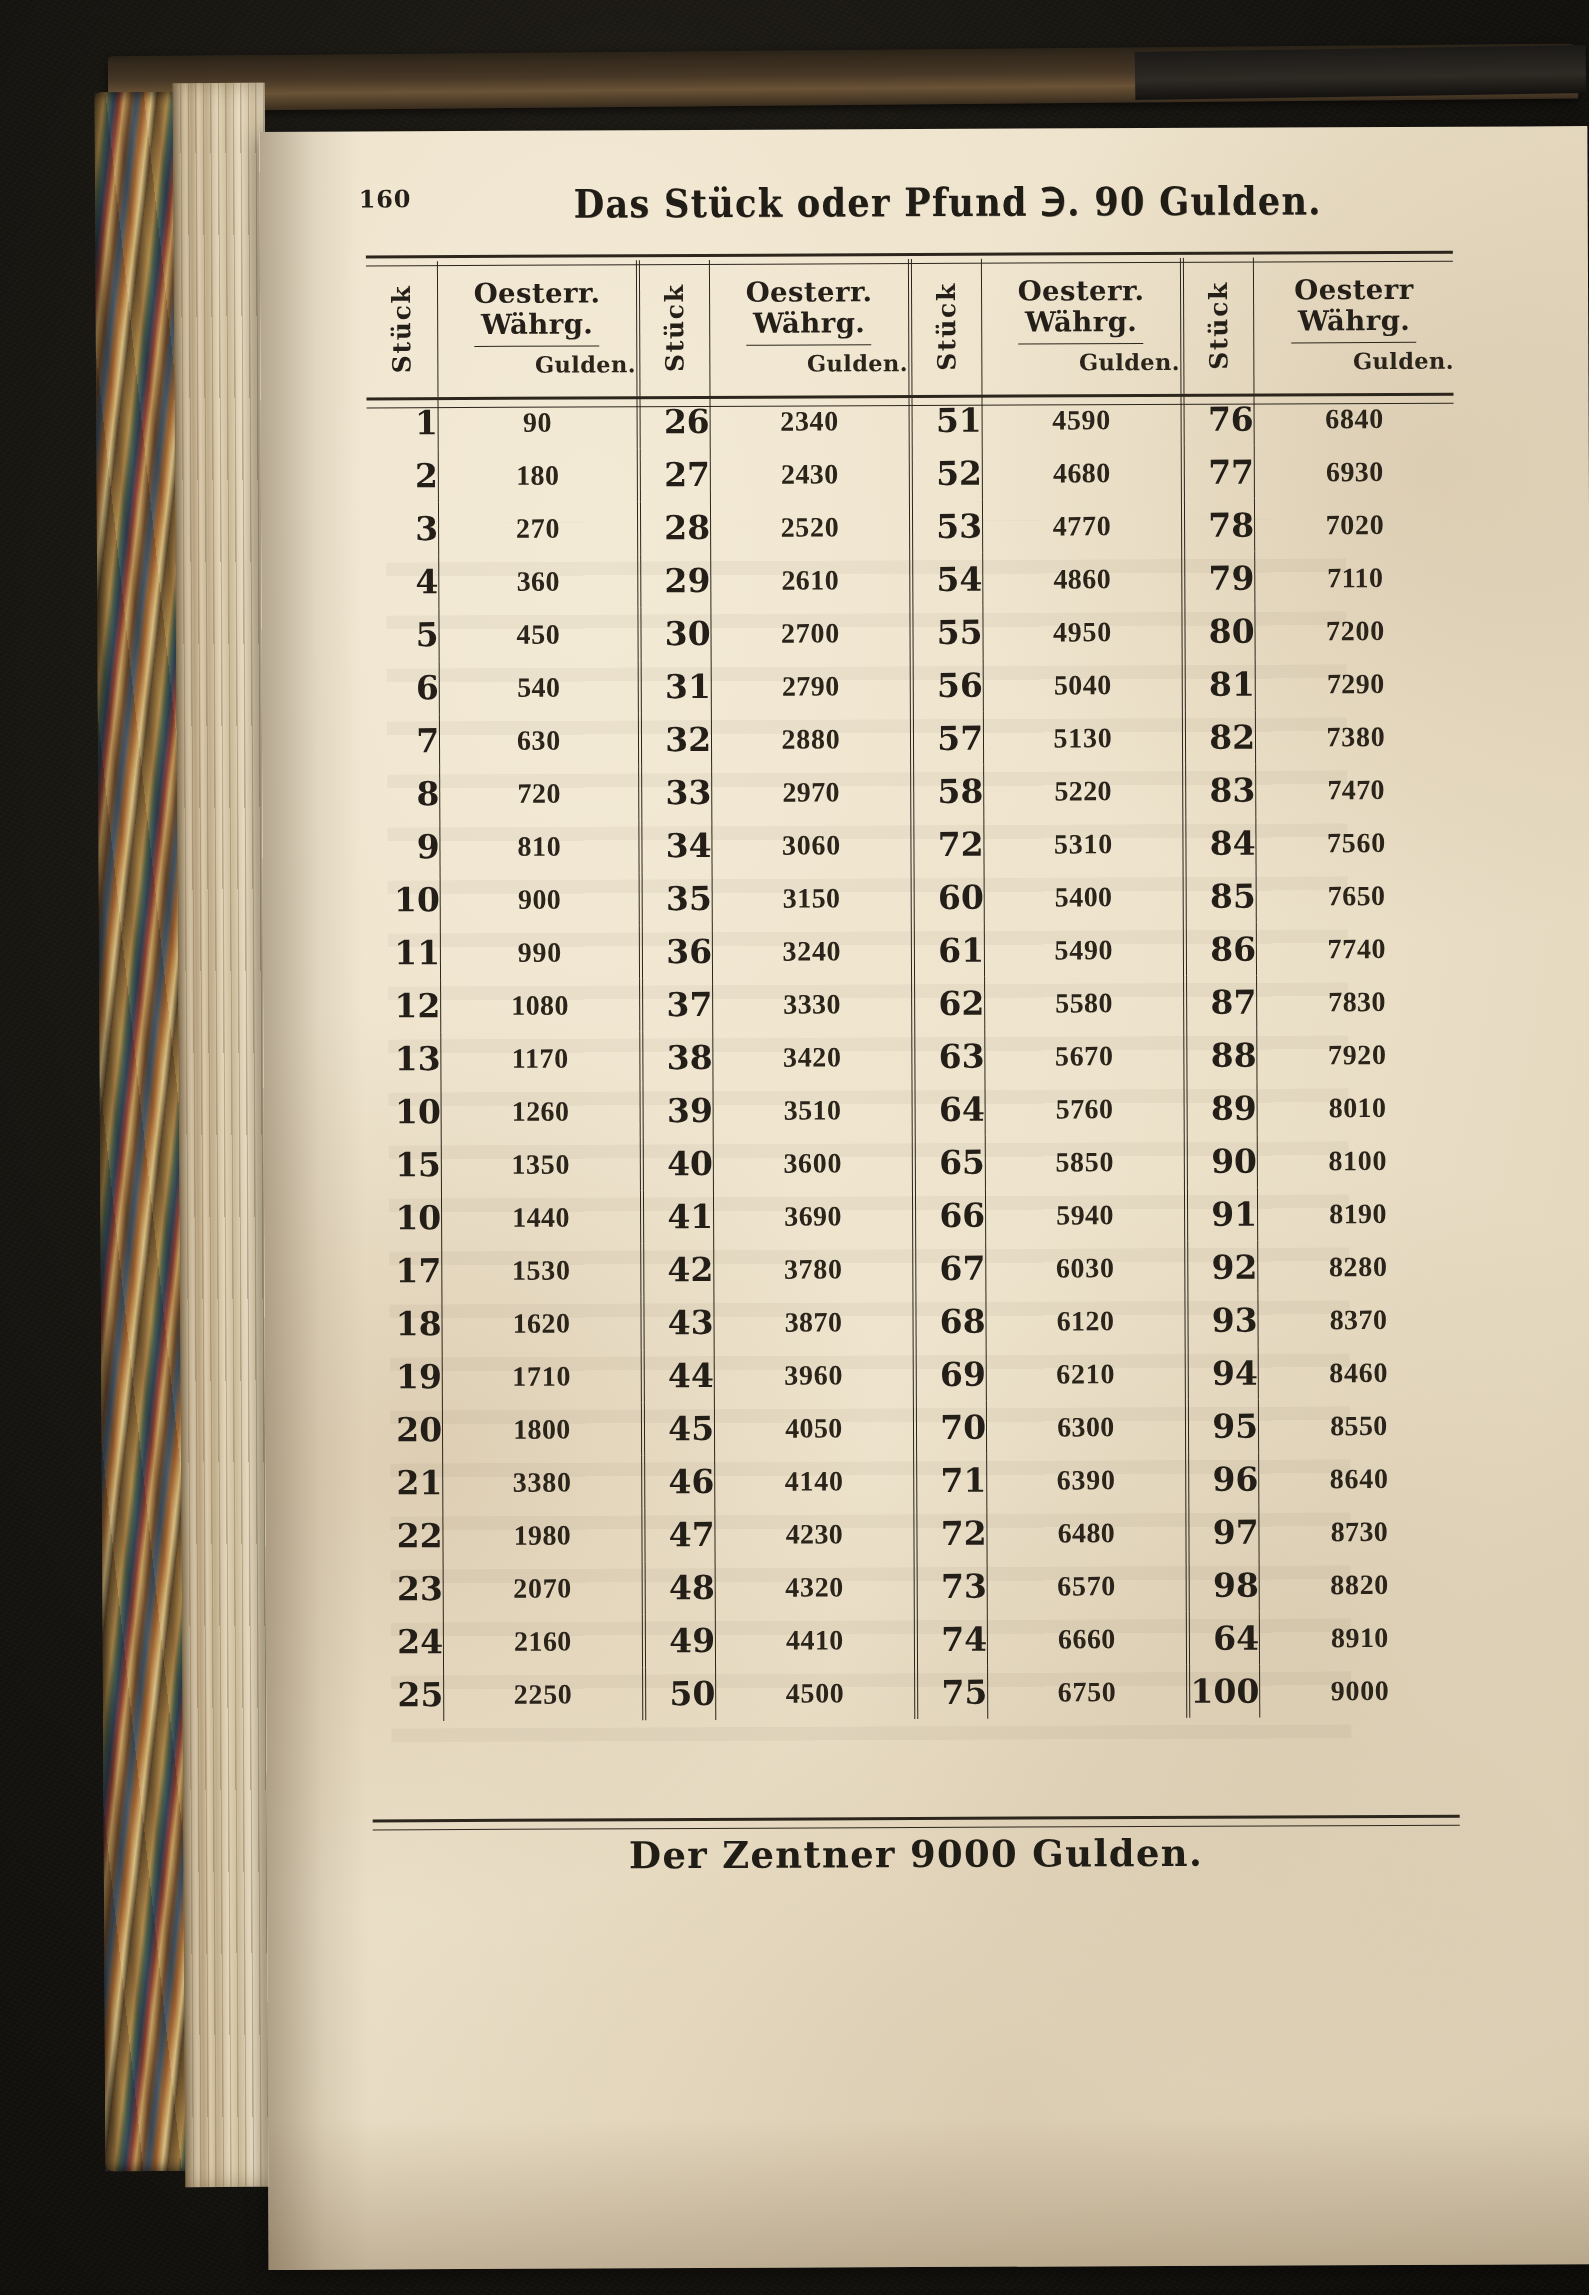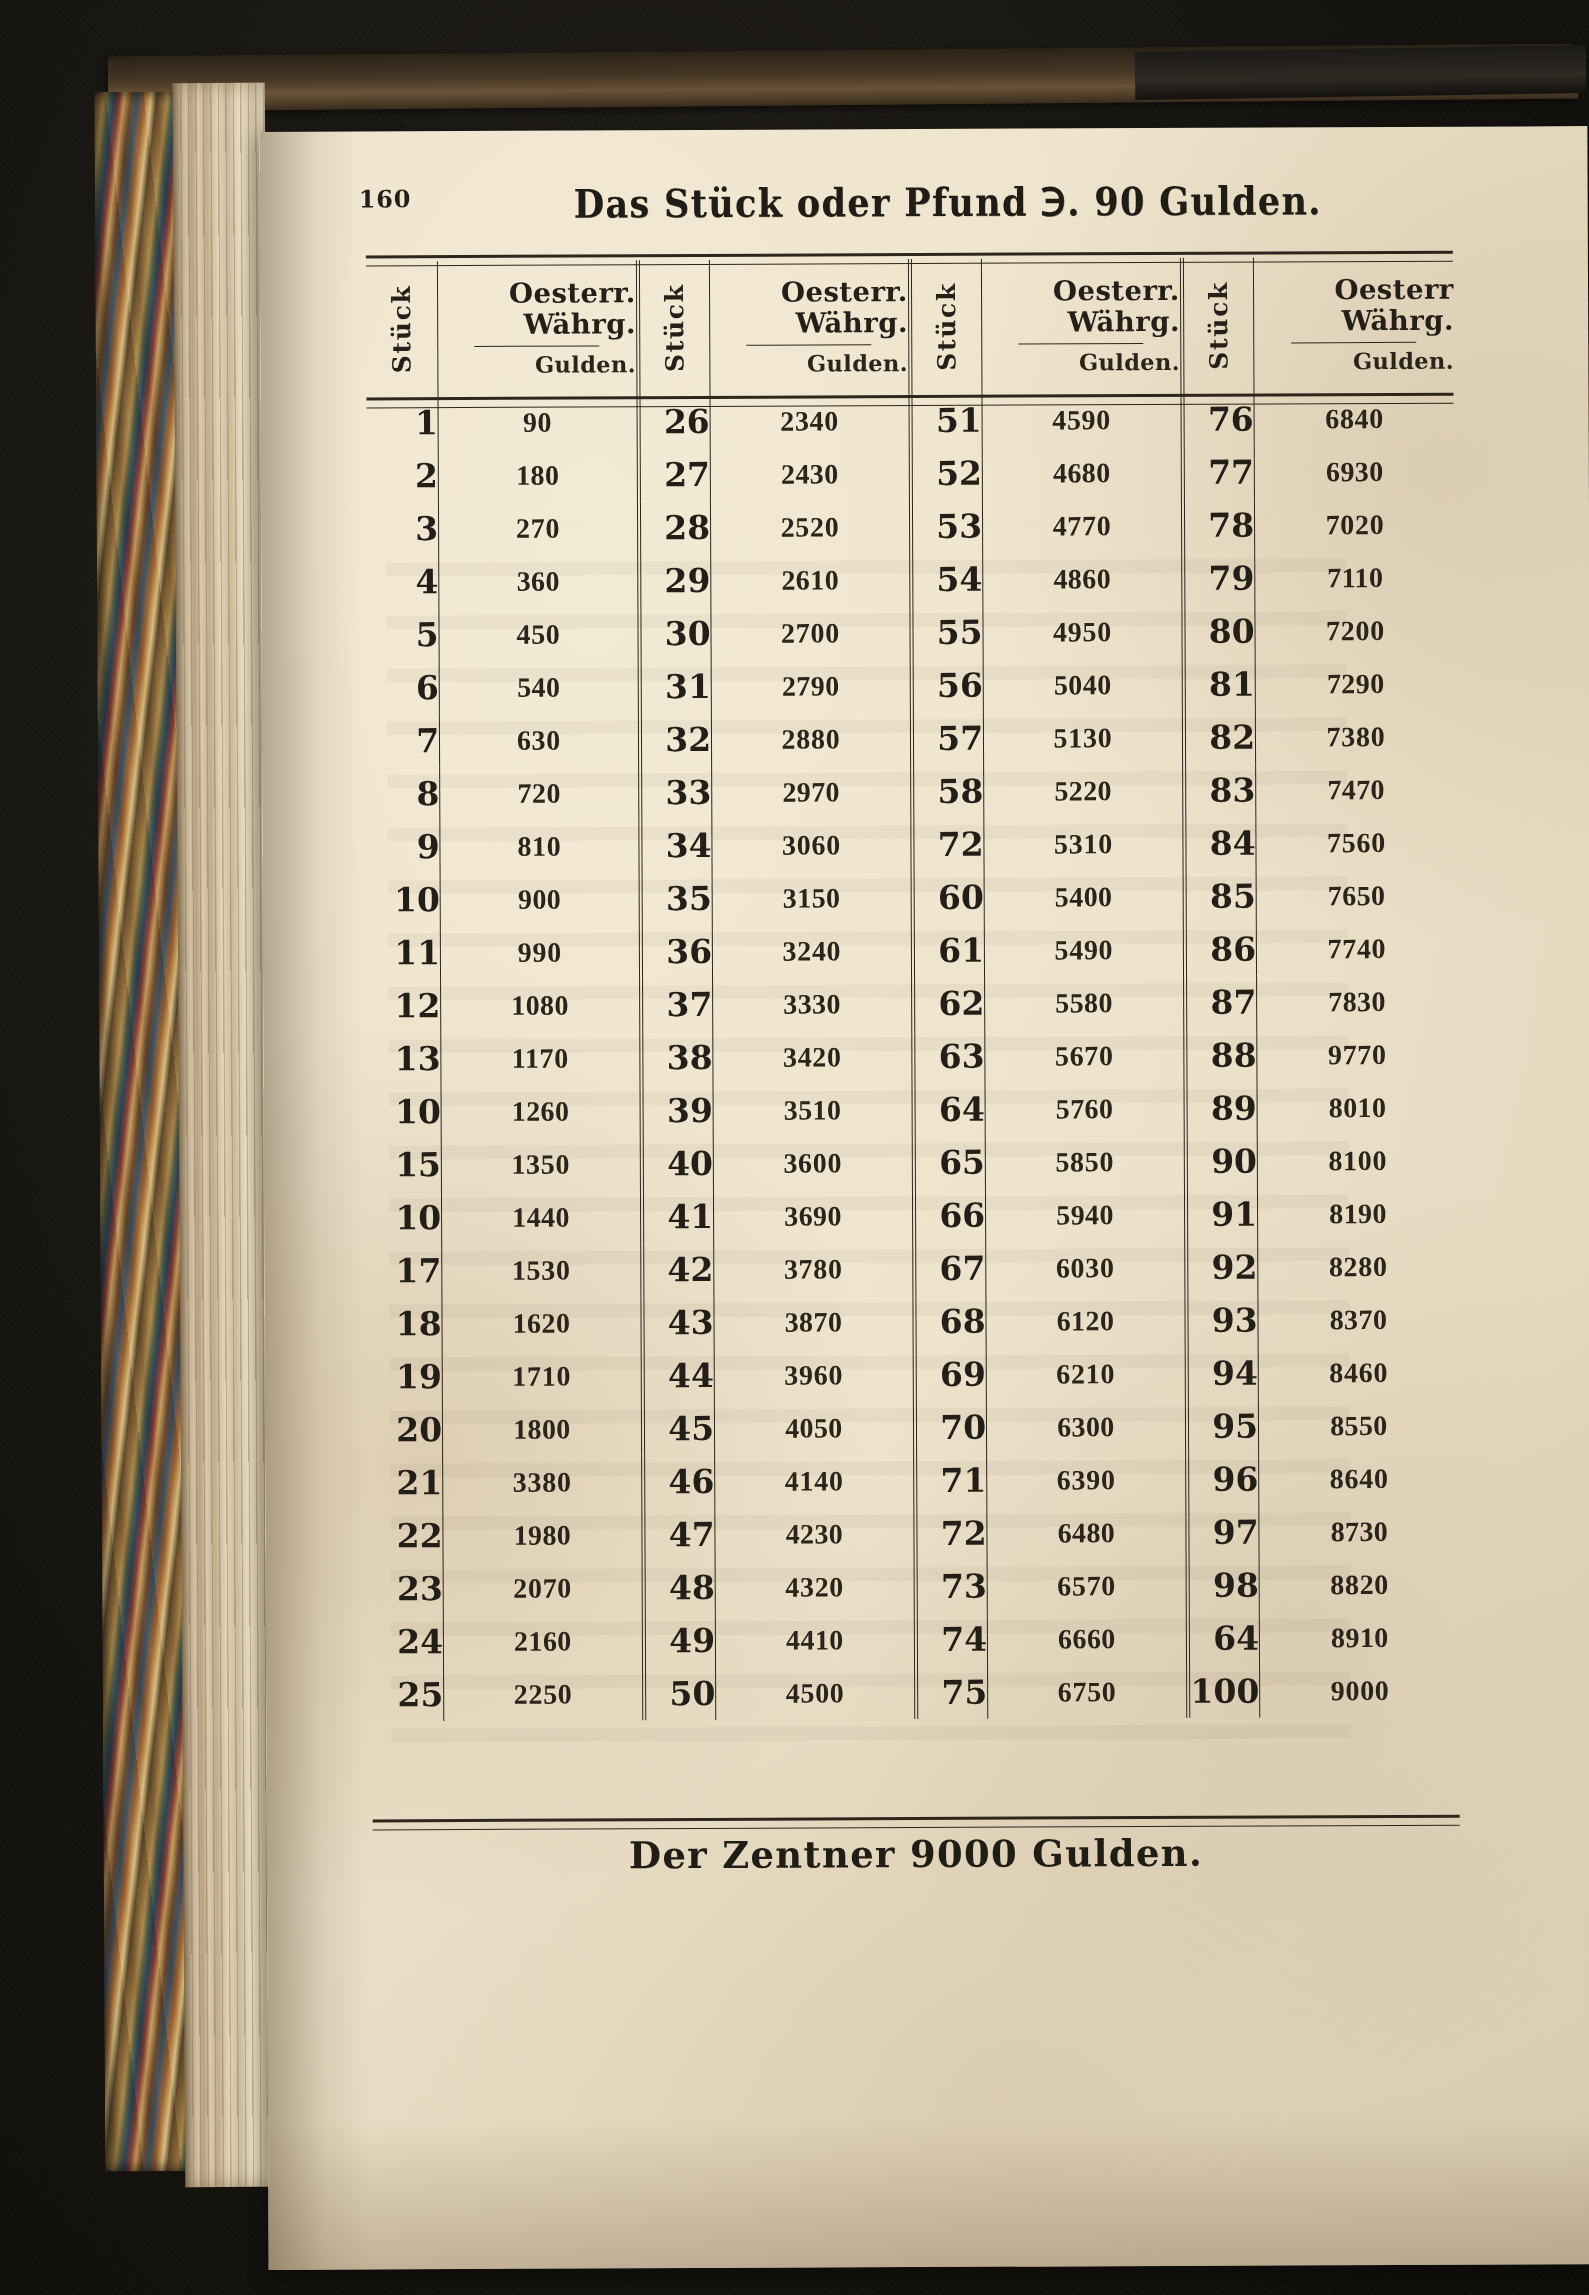--- a/index.html
+++ b/index.html
@@ -245,21 +245,21 @@
     display: block;
     height: 117px;
     text-align: center;
   }
   .th-val-top {
     font-family: "DejaVu Serif", serif;
     font-weight: bold;
     font-size: 27.6px;
     line-height: 1.12;
     color: #241f18;
-    text-align: right;
+    text-align: center;
     letter-spacing: 0.4px;
   }
   .th-val-rule {
     width: 125px;
     margin: 5.8px auto 5px auto;
     border-top: 1.7px solid #2c261d;
   }
   .th-val-sub {
     font-family: "DejaVu Serif", serif;
     font-weight: bold;
@@ -544,21 +544,21 @@
                   <td class="val sep-thin">7830</td>
                 </tr>
                 <tr>
                   <td class="stk">13</td>
                   <td class="val sep-thin">1170</td>
                   <td class="stk sep-heavy">38</td>
                   <td class="val sep-thin">3420</td>
                   <td class="stk sep-heavy">63</td>
                   <td class="val sep-thin">5670</td>
                   <td class="stk sep-heavy">88</td>
-                  <td class="val sep-thin">9770</td>
+                  <td class="val sep-thin">7920</td>
                 </tr>
                 <tr>
                   <td class="stk">10</td>
                   <td class="val sep-thin">1260</td>
                   <td class="stk sep-heavy">39</td>
                   <td class="val sep-thin">3510</td>
                   <td class="stk sep-heavy">64</td>
                   <td class="val sep-thin">5760</td>
                   <td class="stk sep-heavy">89</td>
                   <td class="val sep-thin">8010</td>

